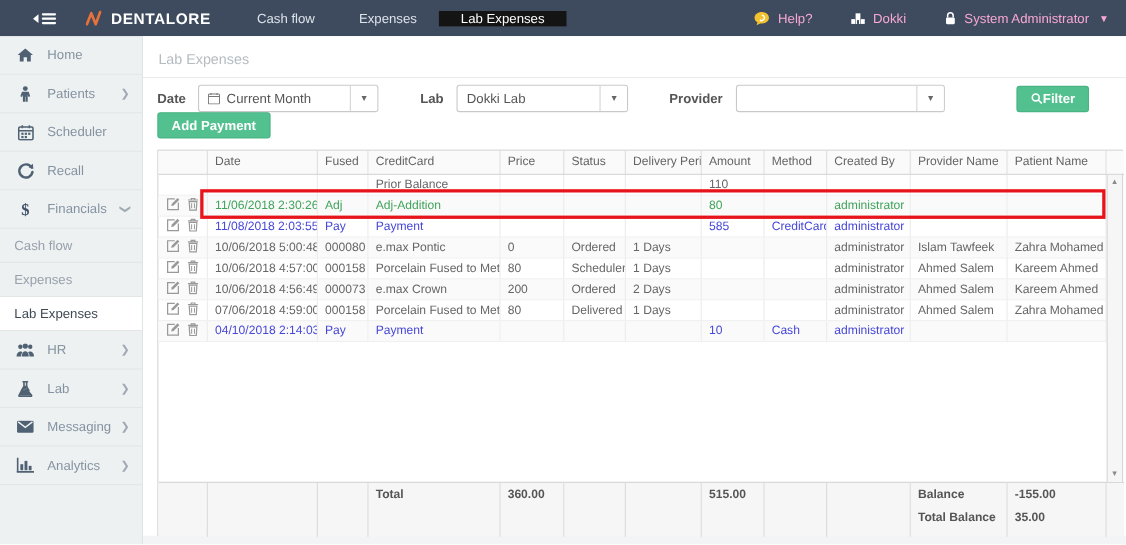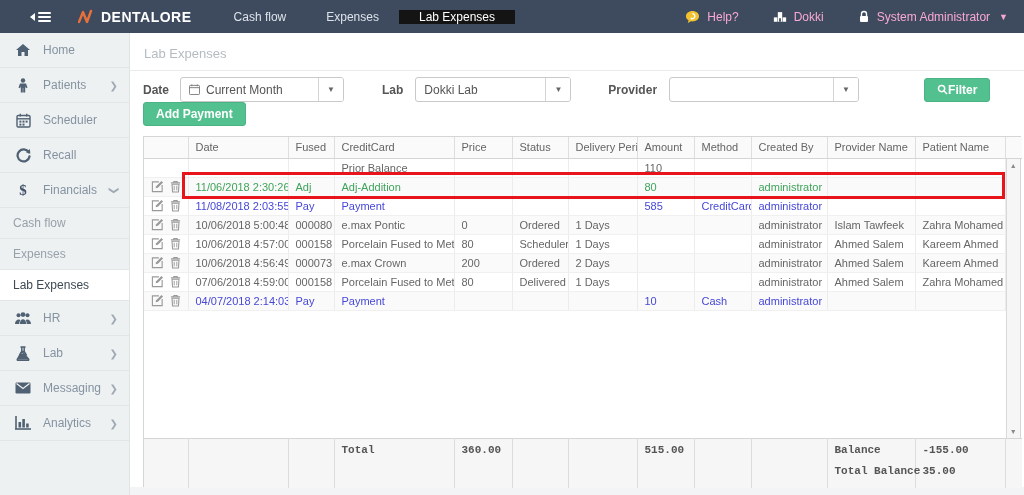--- a/index.html
+++ b/index.html
@@ -515,41 +515,41 @@
                         <path d="M11.2 1 l1.8 1.8 -5.6 5.6 -2.4 .6 .6-2.4 Z" fill="#999"></path>
                       </svg></span>
                     <span><svg width="11" height="13" viewBox="0 0 12 14">
                         <path d="M1 3 h10 M4.2 3 V1.5 h3.6 V3" fill="none" stroke="#999" stroke-width="1.2"></path>
                         <path d="M2.2 4.5 h7.6 l-.6 8.5 h-6.4 Z" fill="none" stroke="#999" stroke-width="1.2"></path>
                         <line x1="4.6" y1="6.2" x2="4.6" y2="11.2" stroke="#999"></line>
                         <line x1="7.4" y1="6.2" x2="7.4" y2="11.2" stroke="#999"></line>
                       </svg></span>
                   </span>
                 </td>
-                <td>04/07/2018 2:14:03</td>
+                <td>04/10/2018 2:14:03</td>
                 <td>Pay</td>
                 <td>Payment</td>
                 <td></td>
                 <td></td>
                 <td></td>
                 <td>10</td>
                 <td>Cash</td>
                 <td>administrator</td>
                 <td></td>
                 <td></td>
               </tr>
             </tbody>
         </table>
         <div class="vscroll">
           <div class="arr up">▲</div>
           <div class="arr dn">▼</div>
         </div>
       </div>
 
-      <table class="grid-footer" style="width:878px;font-family:Liberation Mono, monospace;">
+      <table class="grid-footer" style="width:878px;">
         <colgroup id="foot-cols">
             <col style="width: 44px;">
             <col style="width: 100px;">
             <col style="width: 46px;">
             <col style="width: 120px;">
             <col style="width: 58px;">
             <col style="width: 56px;">
             <col style="width: 69px;">
             <col style="width: 57px;">
             <col style="width: 57px;">

